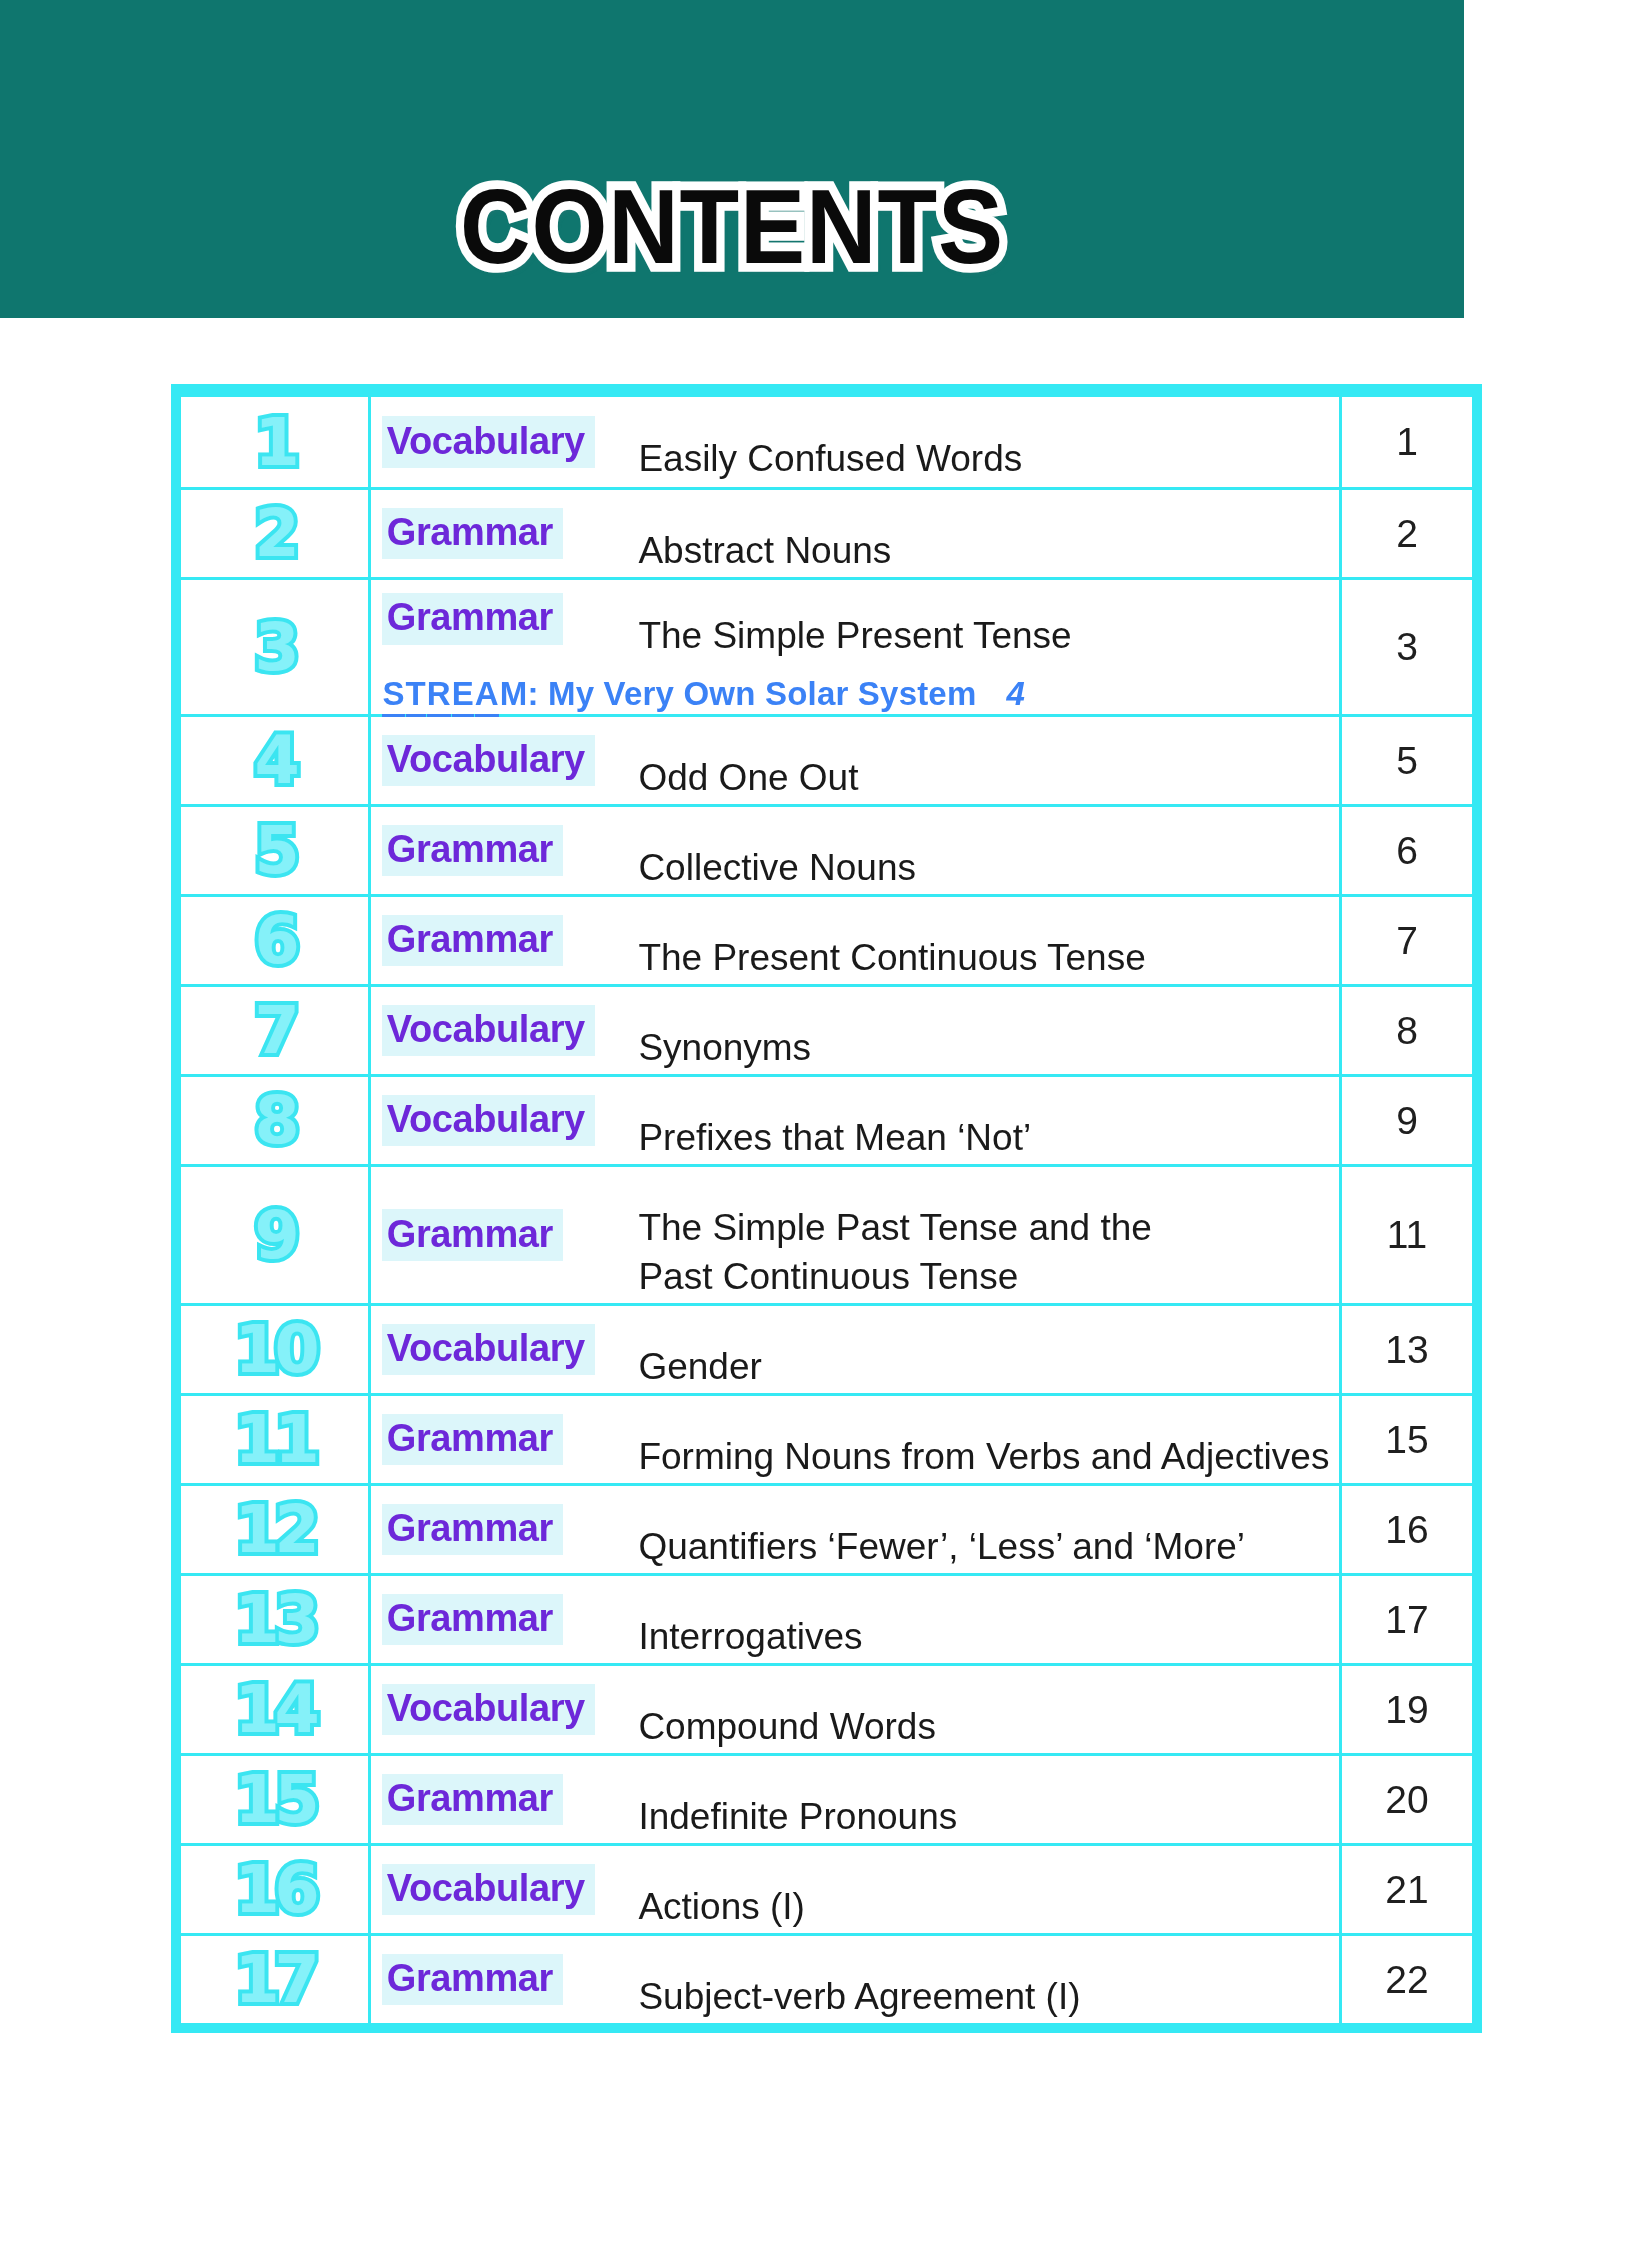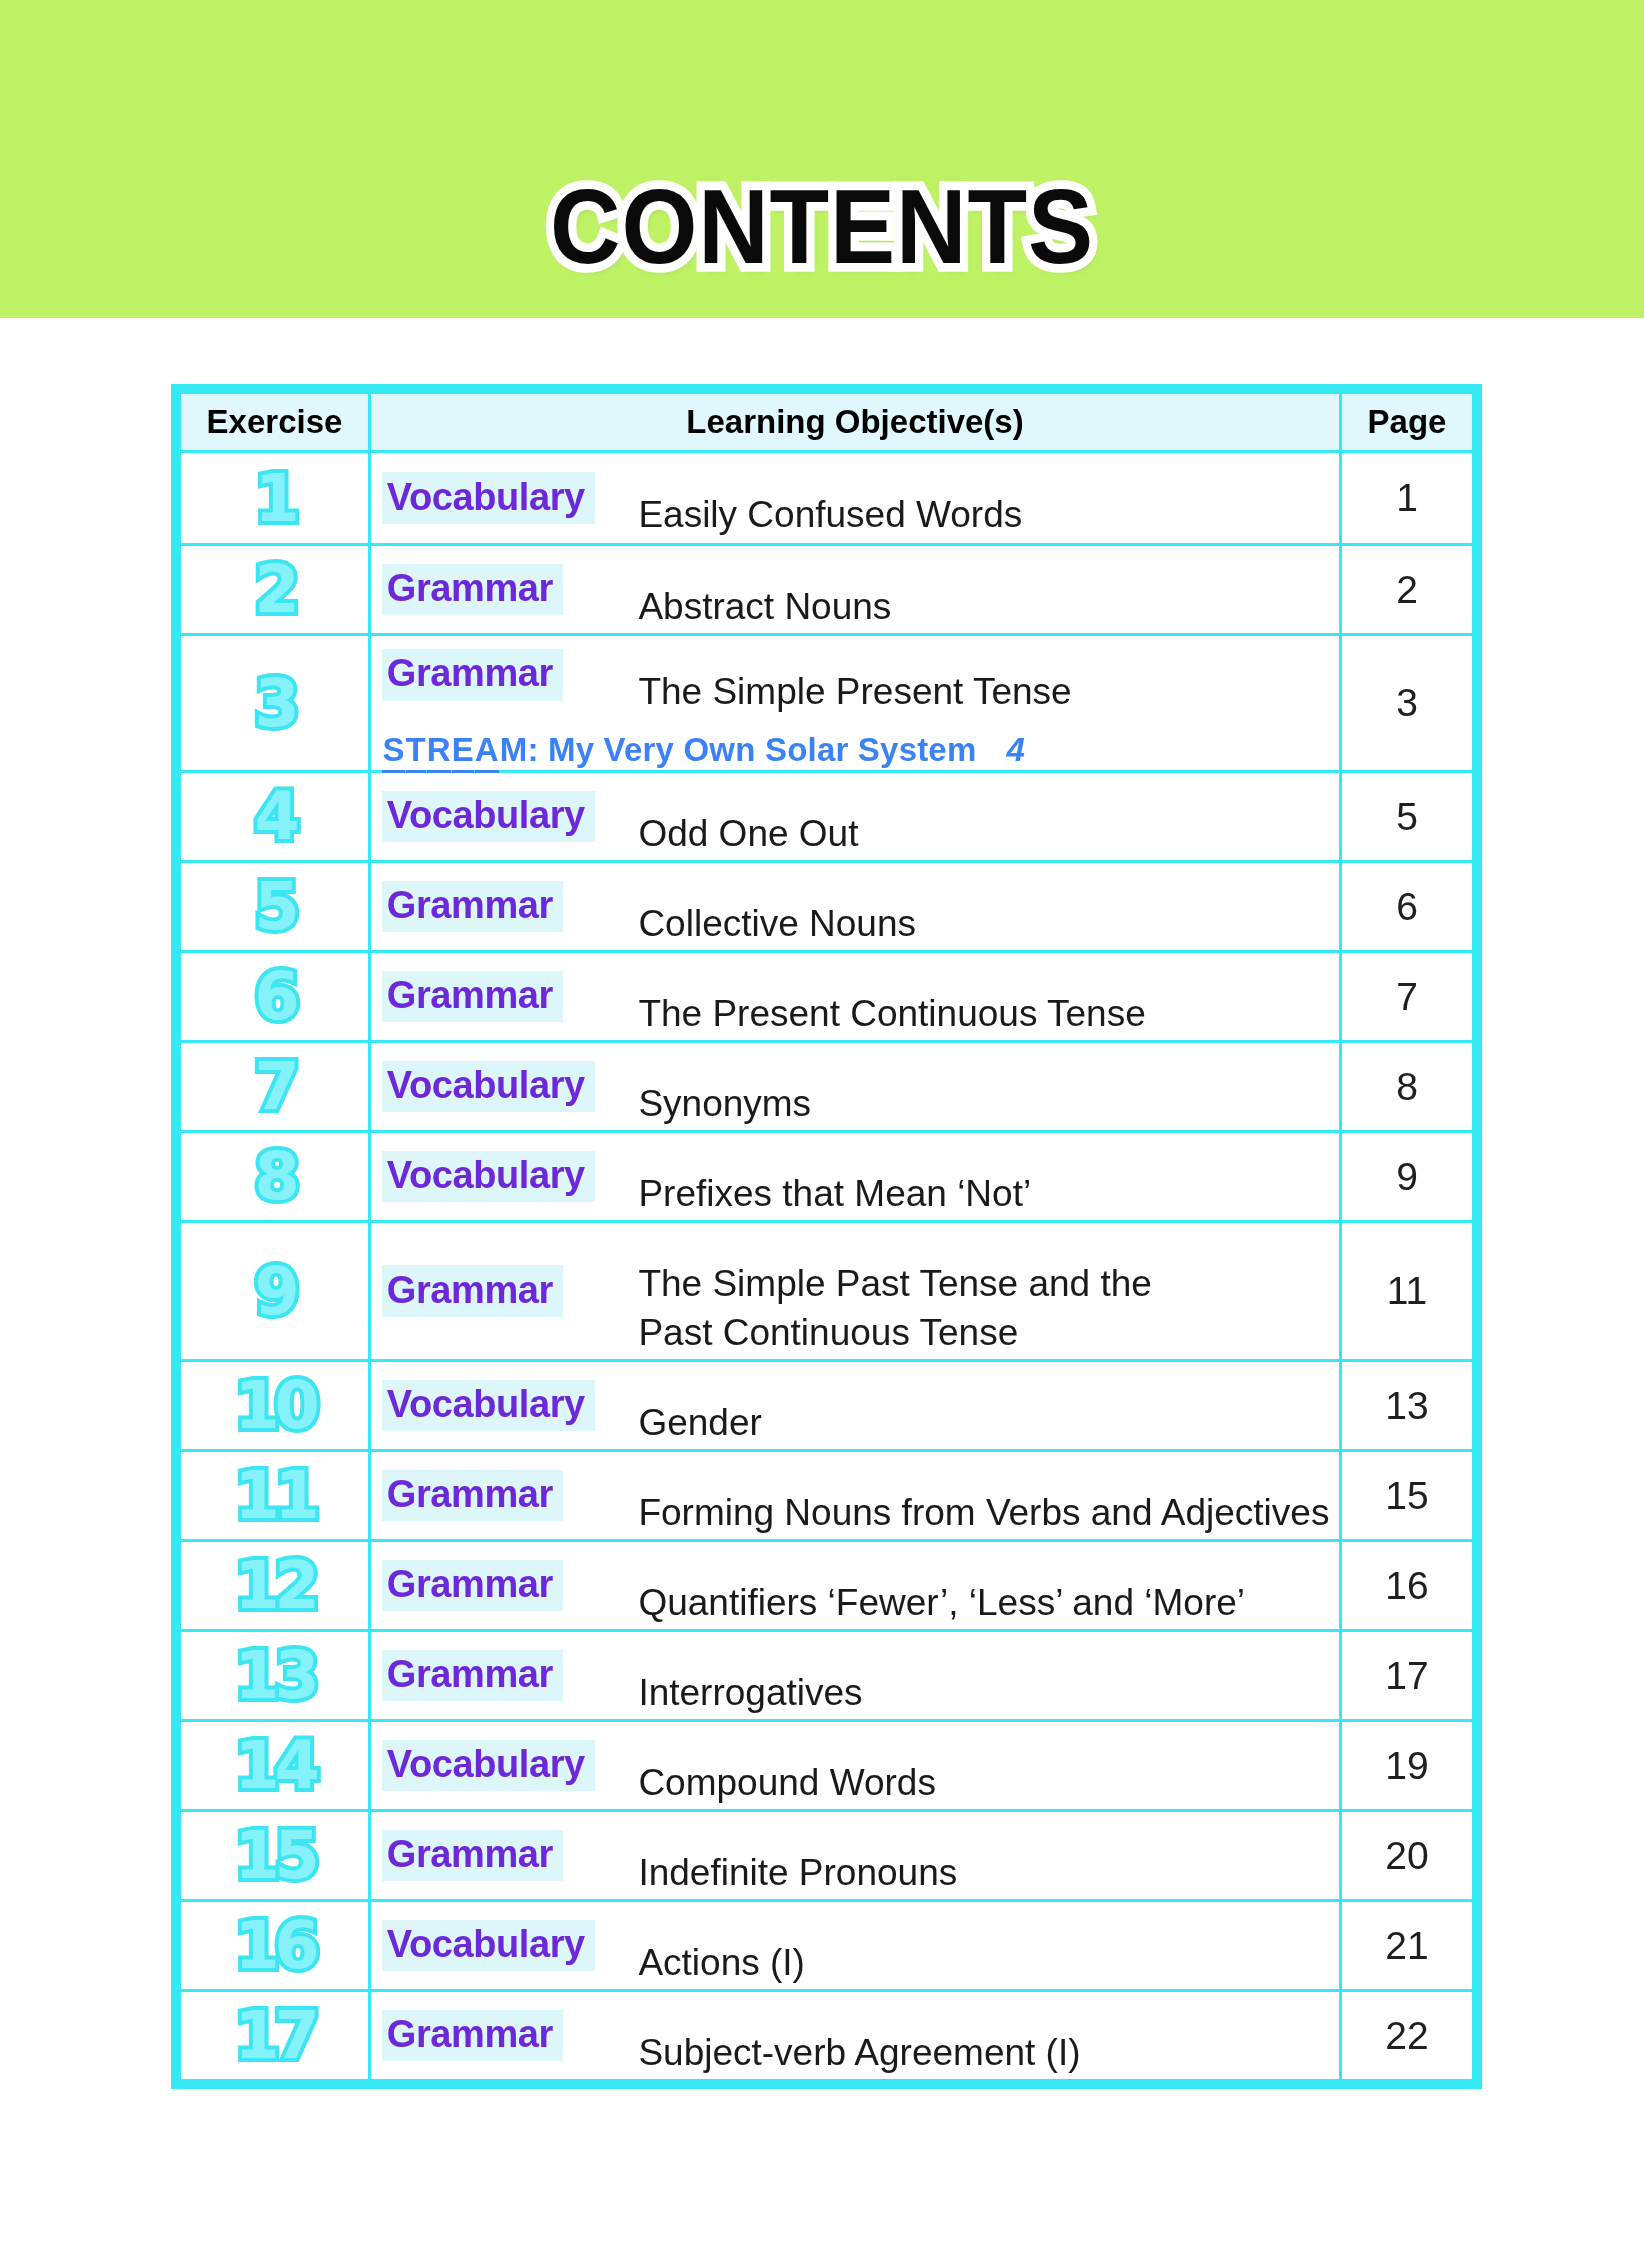--- a/index.html
+++ b/index.html
@@ -9,23 +9,23 @@
     height: 2247px;
     background: #ffffff;
     overflow: hidden;
     font-family: "Liberation Sans", sans-serif;
   }
 
   
   .banner {
     position: absolute;
     top: 0; left: 0;
-    width: 1644px;
+    width: 1464px;
     height: 318px;
-    background: #bef264;
+    background: #0f766e;
   }
   .title {
     position: absolute;
     top: 179px;
     left: 0;
     width: 100%;
     text-align: center;
     font-weight: bold;
     font-size: 105px;
     line-height: 95px;
@@ -167,25 +167,20 @@
 </head>
 <body>
 
 <div class="page">
 
   <div class="banner">
     <div class="title" data-text="CONTENTS">CONTENTS</div>
   </div>
 
   <div class="toc">
-    <div class="header-row">
-      <div class="header-cell c-ex">Exercise</div>
-      <div class="header-cell c-obj">Learning Objective(s)</div>
-      <div class="header-cell c-page">Page</div>
-    </div>
     <div>
   <div class="row h-first">
     <div class="cell ex-cell c-ex">
       <span class="ex-num" data-text="1">1</span>
     </div>
     <div class="cell obj-cell c-obj">
       <div class="obj-main">
         <span class="cat-wrap"><span class="category">Vocabulary</span></span>
         <span class="objective">Easily Confused Words</span>
       </div>

